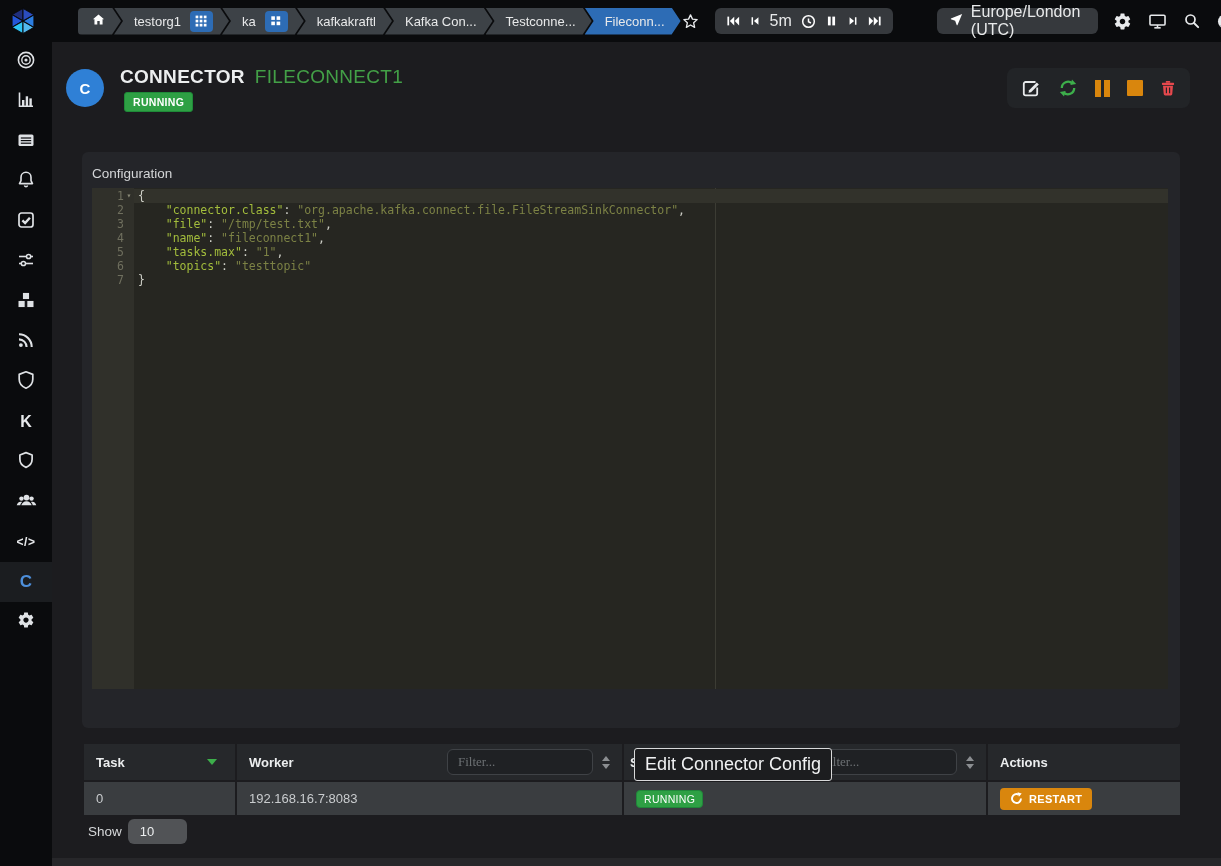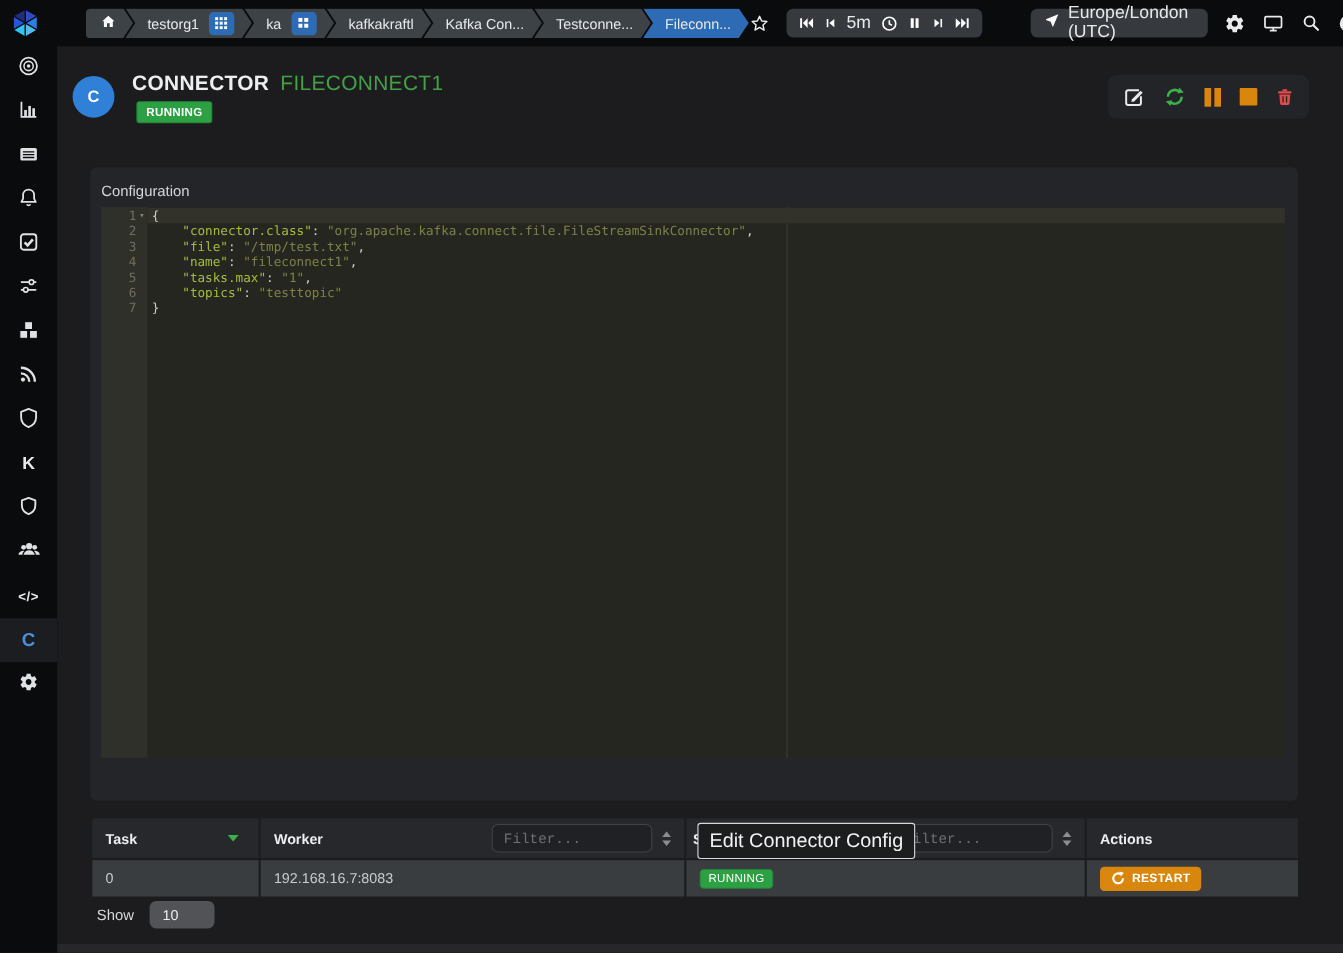--- a/index.html
+++ b/index.html
@@ -79,35 +79,35 @@
     grid-template-columns:151px 385px 362px 192px;gap:2px;}
   .th{background:#26282b;height:36px;display:flex;align-items:center;padding:0 12px;
     font-size:13px;font-weight:bold;color:#eceeef;}
   .th.cell-status{padding-left:6px;}
   .td{background:#3a3d40;height:33px;display:flex;align-items:center;padding:0 12px;
     font-size:13px;color:#c9ccce;}
   .sort-desc{margin-left:auto;margin-right:6px;width:0;height:0;border-left:5px solid transparent;
     border-right:5px solid transparent;border-top:6px solid #3daf4b;}
   .filter{margin-left:auto;margin-right:9px;width:146px;height:26px;background:#1f2124;
     border:1px solid #3f4246;border-radius:6px;color:#c9ccce;font-size:13px;padding:0 10px;
-    font-family:Liberation Mono, monospace;outline:none;}
+    font-family:Liberation Serif, serif;outline:none;}
   .filter::placeholder{color:#6c7073;}
   .sorters{display:flex;flex-direction:column;gap:3px;align-items:center;cursor:pointer;}
   .tri-up{width:0;height:0;border-left:4.5px solid transparent;border-right:4.5px solid transparent;
     border-bottom:5.5px solid #8b8e91;}
   .tri-down{width:0;height:0;border-left:4.5px solid transparent;border-right:4.5px solid transparent;
     border-top:5.5px solid #8b8e91;}
   .badge-sm{background:#2ea044;border:1px solid #20863a;color:#fff;font-size:10.5px;
     padding:2px 7px;border-radius:4px;letter-spacing:.3px;}
   .restart-btn{display:flex;align-items:center;gap:6px;background:#d9860d;border:none;
     border-radius:4px;height:22px;padding:0 10px;color:#fff;font-size:11px;font-weight:bold;
     letter-spacing:.3px;cursor:pointer;font-family:"Liberation Sans",sans-serif;}
   .tooltip{position:absolute;left:582px;top:706px;background:#1c1d1f;border:1px solid #d8d9da;
     border-radius:3px;padding:5px 10px;font-size:18px;color:#f1f2f3;white-space:nowrap;z-index:60;}
-  .show-row{position:absolute;left:36px;top:777px;display:flex;align-items:center;gap:14px;
+  .show-row{position:absolute;left:36px;top:777px;display:flex;align-items:center;gap:6px;
     font-size:13.5px;color:#d6d8da;}
   .show-input{width:59px;height:25px;background:#515356;border:none;border-radius:6px;
     color:#eceeef;font-size:13px;padding:0 0 0 12px;outline:none;
     font-family:"Liberation Sans",sans-serif;}
   .footer-strip{position:absolute;left:0;right:0;bottom:0;height:8px;background:#27272a;}
 </style>
 </head>
 <body>
 
 <div class="navbar">

